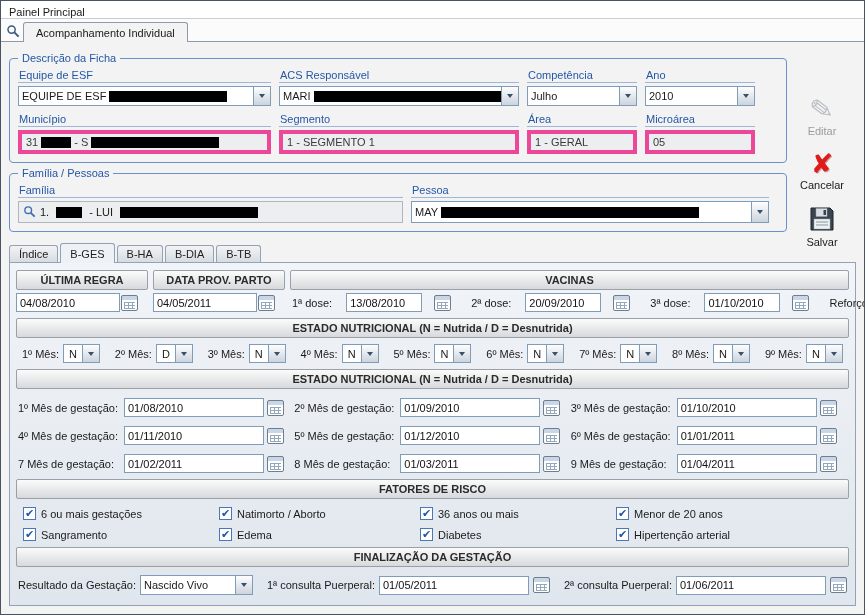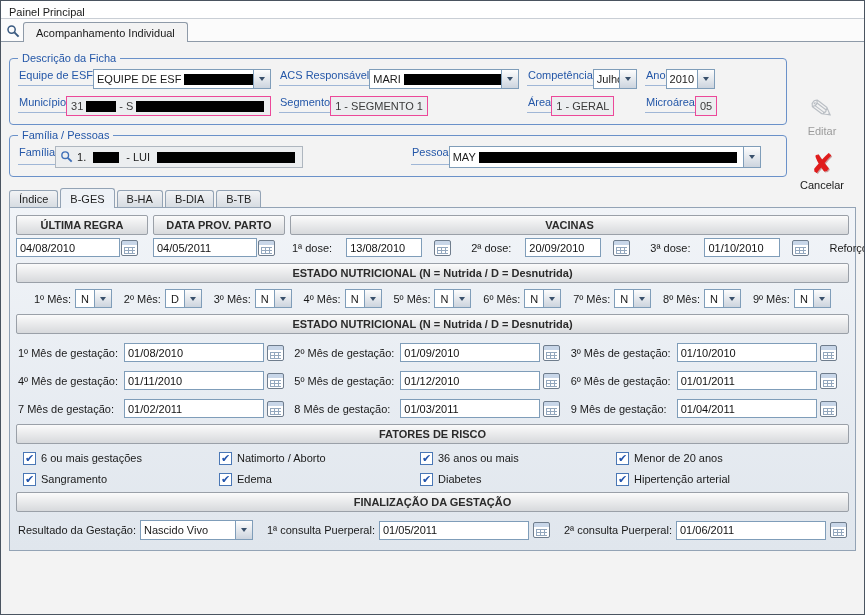--- a/index.html
+++ b/index.html
@@ -11,33 +11,33 @@
   .toptabs{flex:0 0 23px;display:flex;align-items:flex-end;background:#fbfbfb;border-bottom:1px solid #8e9aa8;padding-left:2px}
   .search-ico{width:18px;height:19px;display:flex;align-items:center;justify-content:center;margin:0 1px 1px 1px;cursor:pointer}
   .toptab{padding:4px 12px 3px;border:1px solid #8e9aa8;border-bottom:none;border-radius:3px 3px 0 0;background:#f3f3f3;margin-bottom:-1px;position:relative;z-index:2;cursor:pointer}
 
   .content{flex:1;position:relative;padding:10px 8px 0;background:#f3f3f3}
 
   .gbox{width:778px;border:1px solid #6a91c9;border-radius:4px;padding:10px 8px 8px;margin:6px 0 10px;position:relative}
   .gbox .legend{position:absolute;top:-7px;left:8px;background:#f3f3f3;padding:0 4px;color:#2457a8;line-height:13px}
   .frow{display:flex;gap:8px}
   .frow + .frow{margin-top:7px}
-  .field{display:flex;flex-direction:row}
+  .field{display:flex;flex-direction:column}
   .flabel{color:#2457a8;border-bottom:1px solid #9fb6d6;padding:0 0 1px 1px;margin-bottom:3px;white-space:nowrap}
   .w253{width:253px}.w240{width:240px}.w110{width:110px}.w385{width:385px}.w358{width:358px}
 
   .combo{height:20px;border:1px solid #7f9db9;background:#fff;display:flex;align-items:stretch;overflow:hidden}
   .combo .val{flex:1;display:flex;align-items:center;padding:0 3px;white-space:nowrap;overflow:hidden}
   .combo .cbtn{width:17px;border-left:1px solid #7f9db9;background:linear-gradient(#fdfdfd,#ccd4de);display:flex;align-items:center;justify-content:center;cursor:pointer;flex:0 0 17px}
   .combo .cbtn::after{content:"";width:0;height:0;border-left:3.5px solid transparent;border-right:3.5px solid transparent;border-top:4px solid #39506b}
   .combo.mini{width:37px;height:19px}
   .combo.mini .val{justify-content:center;padding:0 1px}
   .combo.res{width:122px;height:20px}
 
-  .ro{height:20px;border:1px solid #ec4899;background:#eceef0;display:flex;align-items:center;padding:8px 4px;color:#3a3a3a;white-space:nowrap;overflow:hidden}
+  .ro{height:20px;border:4px solid #ec4899;background:#eceef0;display:flex;align-items:center;padding:8px 4px;color:#3a3a3a;white-space:nowrap;overflow:hidden}
   .lookup{height:22px;border:1px solid #aeb6bf;background:#eceef0;display:flex;align-items:center;gap:4px;padding:0 4px;white-space:nowrap;overflow:hidden}
 
   .redact{display:inline-block;height:11px;background:#000;margin:0 3px;vertical-align:middle;flex:0 0 auto}
   .rw120{width:118px}.rw200{width:198px}.rw30{width:30px}.rw130{width:128px}.rw26{width:26px}.rw140{width:138px}.rw260{width:258px}
 
   .subtabs{display:flex;align-items:flex-end;height:20px;position:relative;z-index:2}
   .subtab{height:17px;display:flex;align-items:center;padding:0 9px;border:1px solid #93a3b5;border-bottom:none;border-radius:3px 3px 0 0;background:linear-gradient(#f2f3f5,#d7dce2);margin-right:2px;cursor:pointer;color:#222}
   .subtab.active{height:20px;background:#eef2f7;margin-bottom:-1px;z-index:3}
   .panel{border:1px solid #93a3b5;background:linear-gradient(#f1f4f8,#e0e6ed);padding:7px 6px 8px;position:relative;z-index:1}
 
@@ -53,30 +53,30 @@
   .vlab.first{margin-left:2px}
 
   .txt{height:19px;border:1px solid #7f9db9;background:#fff;padding:0 3px;font:inherit;color:#111}
   .w104{width:104px}.w76{width:76px}.w140{width:140px}.w158{width:158px}
 
   .cal{display:inline-block;width:17px;height:16px;border:1px solid #6f7d8d;border-radius:2px;cursor:pointer;flex:0 0 17px;background:
     repeating-linear-gradient(to right,#93a7bd 0 1px,transparent 1px 4px) 2px 6px / 11px 7px no-repeat,
     repeating-linear-gradient(to bottom,#93a7bd 0 1px,transparent 1px 3px) 2px 6px / 11px 7px no-repeat,
     linear-gradient(#c8d6e8 0 4px,#fff 4px)}
 
-  .months{display:flex;justify-content:space-between;align-items:center;margin:6px 18px 2px}
+  .months{display:flex;justify-content:space-between;align-items:center;margin:6px 6px 2px}
   .mg{display:flex;align-items:center;gap:4px}
   .mlab{white-space:nowrap}
 
   .gest{display:grid;grid-template-columns:1fr 1fr 1fr;row-gap:9px;margin:9px 2px 4px}
   .gcell{display:flex;align-items:center;gap:3px}
   .glab{width:103px;flex:0 0 103px;white-space:nowrap}
 
   .risks{display:grid;grid-template-columns:196px 201px 196px 1fr;row-gap:8px;margin:8px 2px 4px;padding-left:5px}
-  .risk{display:flex;gap:5px;cursor:pointer}
+  .risk{display:flex;align-items:center;gap:5px;cursor:pointer}
   .cb{width:13px;height:13px;border:1px solid #4a77b5;background:#fff;display:inline-flex;align-items:center;justify-content:center;flex:0 0 13px}
   .cb.checked::after{content:"\2714";font-size:11px;color:#2254ad;line-height:1;margin-top:-1px}
 
   .finalrow{display:flex;align-items:center;gap:4px;margin:8px 2px 2px;white-space:nowrap}
   .flab{white-space:nowrap}
   .gap{width:6px;flex:0 0 6px}
 
   .actions{position:absolute;top:54px;right:9px;width:66px;display:flex;flex-direction:column;align-items:center;gap:14px}
   .action{display:flex;flex-direction:column;align-items:center;gap:1px;cursor:pointer}
   .alabel{color:#1a1a1a}

